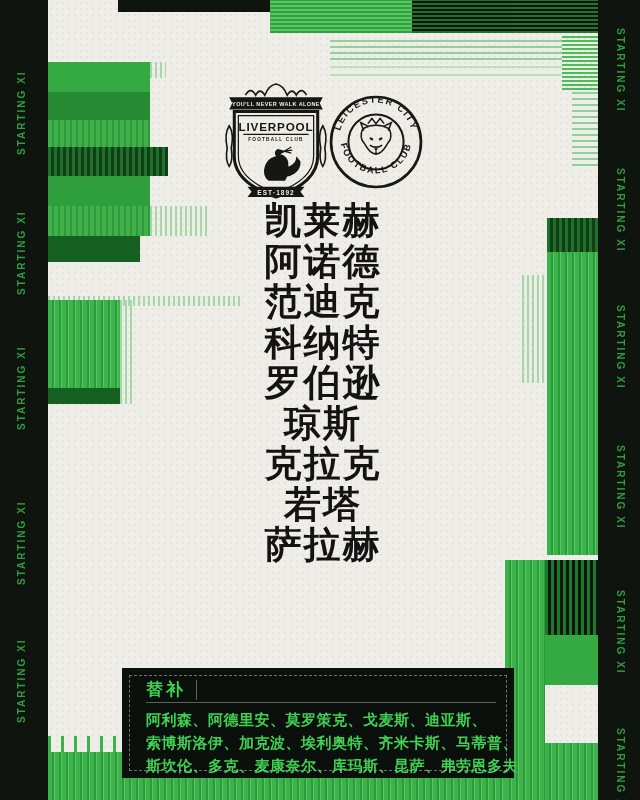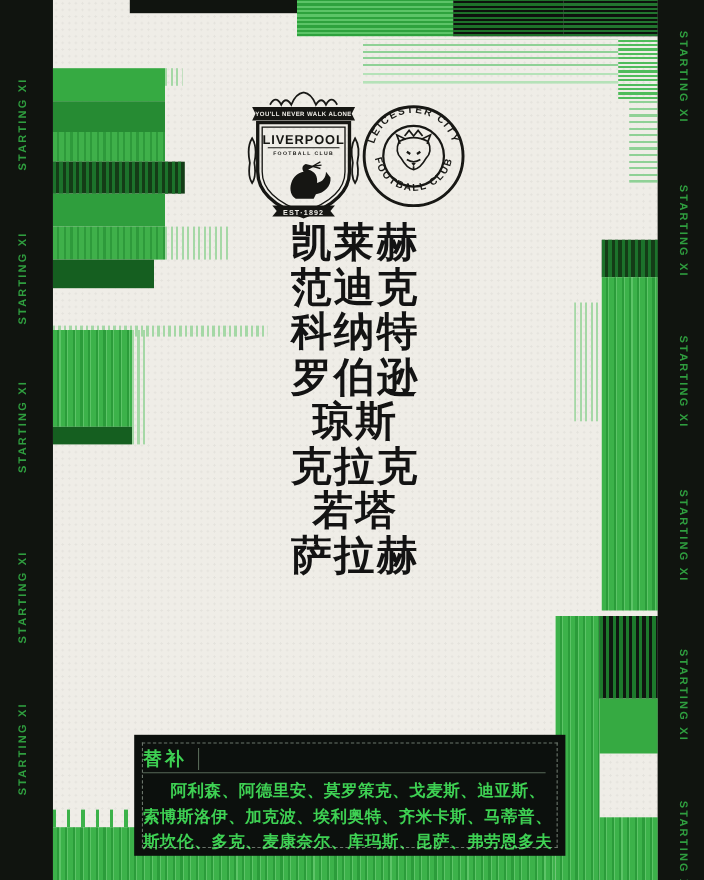--- a/index.html
+++ b/index.html
@@ -48,31 +48,31 @@
           display:flex;justify-content:center;align-items:center;gap:0;}
   
   .names{position:absolute;left:48px;top:201px;width:550px;z-index:4;text-align:center;}
   .player{
     font-size:37px;line-height:40.5px;font-weight:900;color:#131313;
     letter-spacing:2px;white-space:nowrap;
   }
   
   .subs{
     position:absolute;left:122px;top:668px;width:392px;height:110px;z-index:5;
-    background:#0c100d;padding:13px 18px 10px 8px;
+    background:#0c100d;padding:13px 18px 10px 24px;
   }
   .subs::before{
     content:"";position:absolute;left:7px;top:7px;right:7px;bottom:7px;
     border:1px dashed rgba(185,201,185,.55);pointer-events:none;
   }
   .subs-head{display:flex;align-items:center;height:22px;
              border-bottom:1px solid rgba(160,190,160,.5);padding-bottom:4px;}
   .subs-title{font-size:17px;font-weight:bold;color:#3ed153;letter-spacing:3px;}
   .subs-tick{width:1px;height:20px;background:rgba(160,190,160,.5);margin-left:10px;}
-  .subs-lines{margin-top:5px;text-align:right;}
+  .subs-lines{margin-top:5px;}
   .subs-line{font-size:15px;line-height:23px;font-weight:bold;color:#3ed153;
              letter-spacing:.5px;white-space:nowrap;}
 </style>
 </head>
 <body>
 
 <div id="poster">
 
   <div class="panel"></div>
 
@@ -170,20 +170,21 @@
         <path d="M33 33 q13 -7 26 0 q4 9 -2 15 q-5 9 -11 10 q-6 -1 -11 -10 q-6 -6 -2 -15 z"></path>
         <path d="M40 42 l3 2 M52 42 l-3 2" stroke-width="2"></path>
         <path d="M44 52 h4 l-2 3 z" fill="#181815" stroke="none"></path>
         <path d="M46 55 v3 M40 49 q6 4 12 0"></path>
       </g>
     </svg>
   </div>
 
   <div class="names">
     <div class="player">凯莱赫</div>
+    <div class="player">阿诺德</div>
     <div class="player">范迪克</div>
     <div class="player">科纳特</div>
     <div class="player">罗伯逊</div>
     <div class="player">琼斯</div>
     <div class="player">克拉克</div>
     <div class="player">若塔</div>
     <div class="player">萨拉赫</div>
   </div>
 
   <div class="subs">

